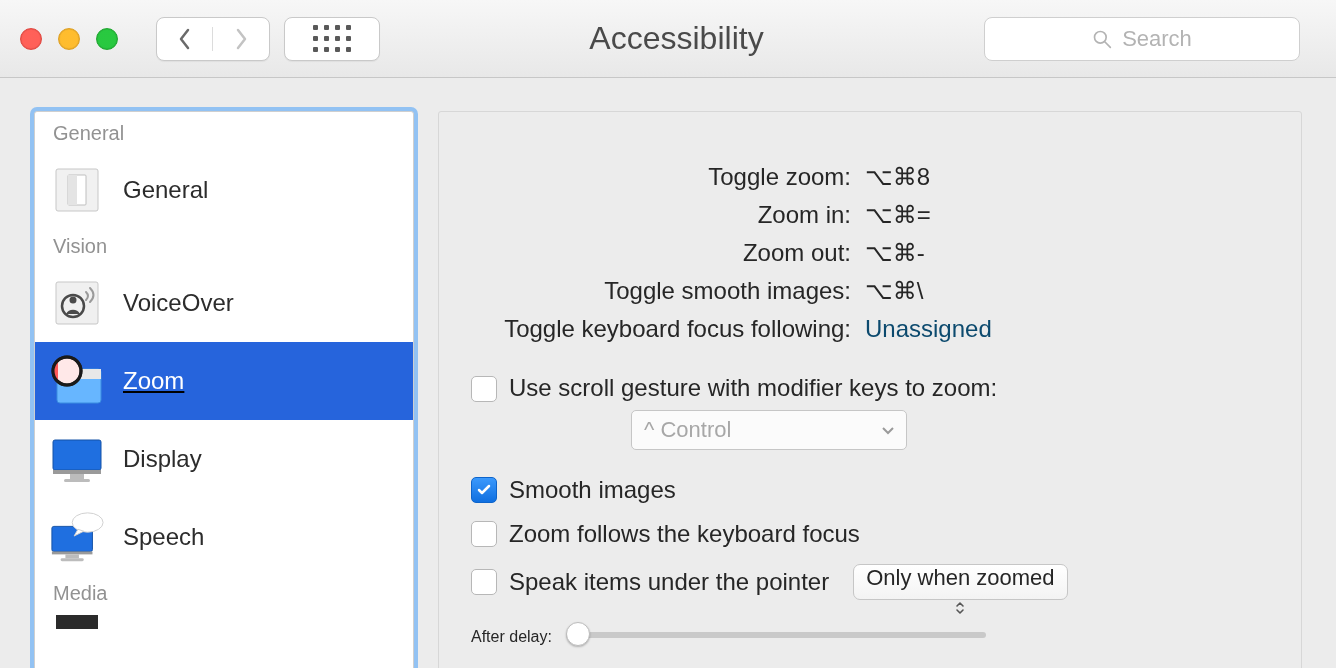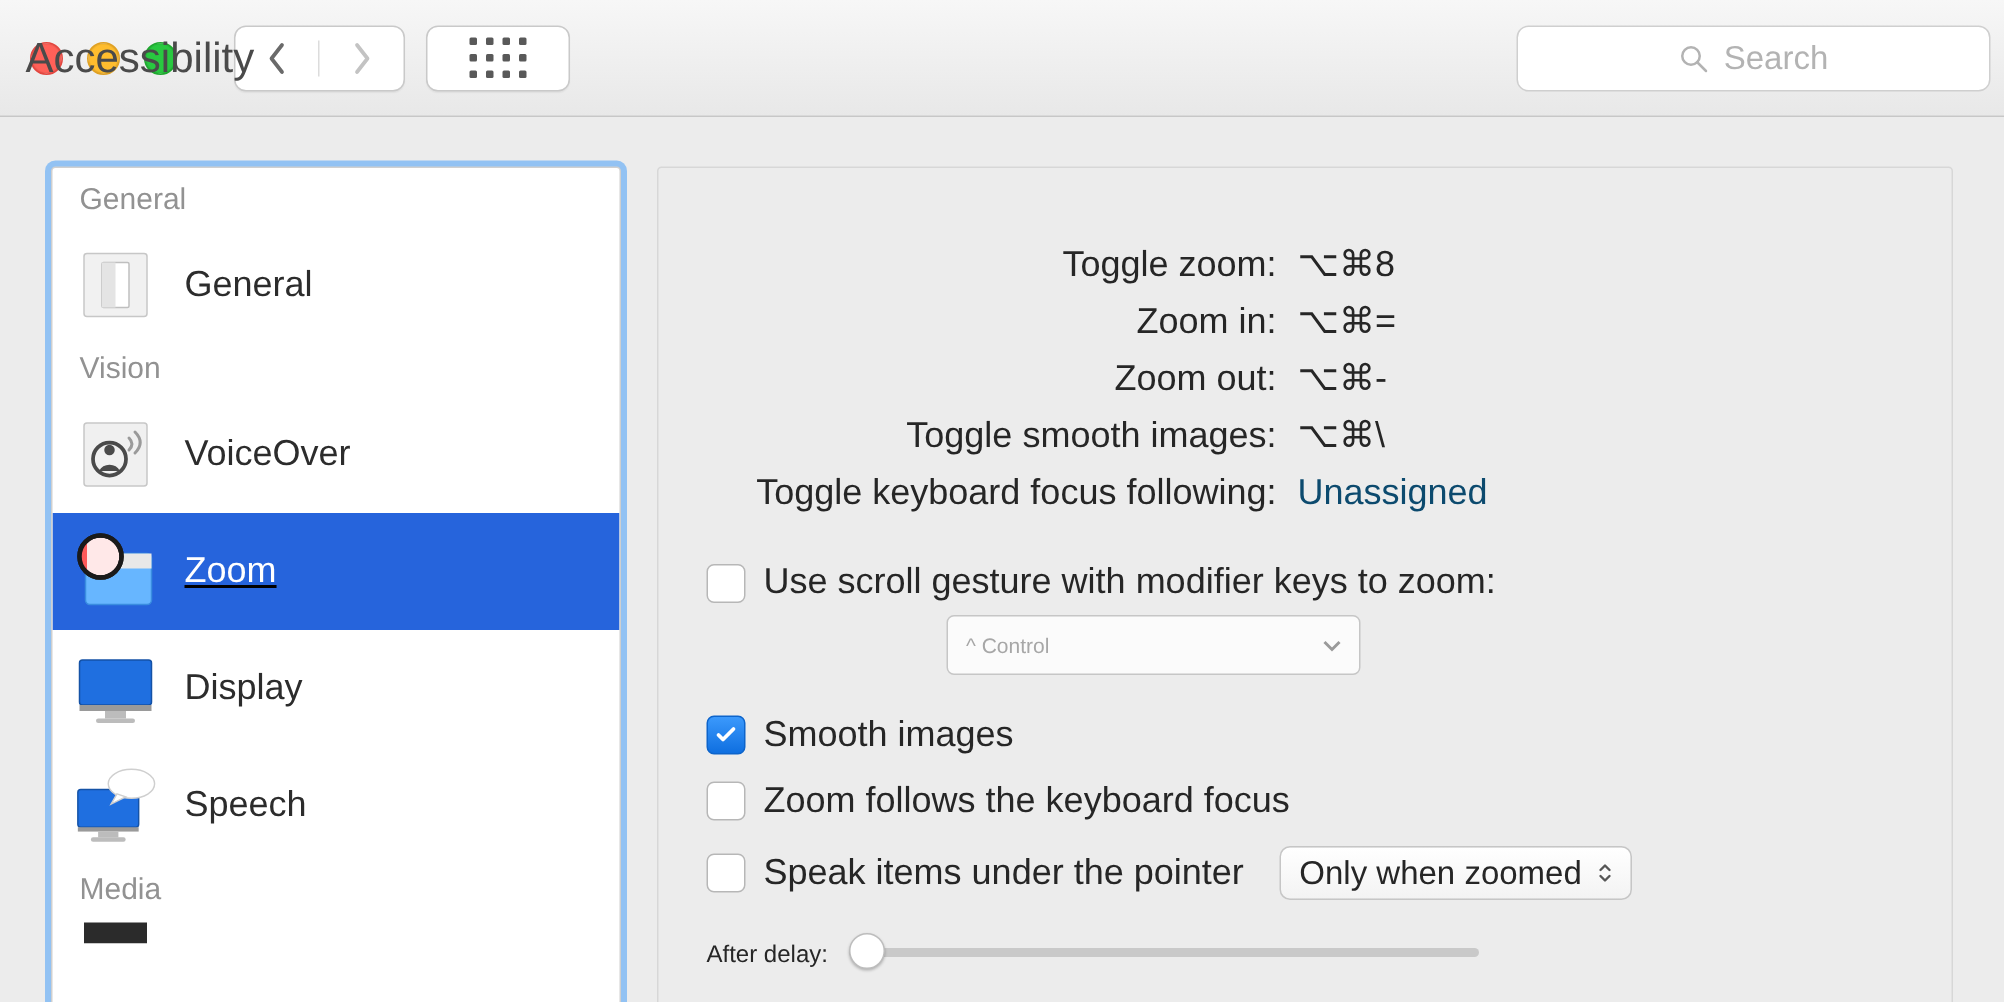--- a/index.html
+++ b/index.html
@@ -31,29 +31,29 @@
   }
   .segbtn .half { width:56px; display:flex; align-items:center; justify-content:center; color:#6f6f6f;}
   .segbtn .half:first-child { border-right:1px solid #dcdcdc; }
   .navgroup { margin-left:38px; }
 
   .appsbtn { margin-left:14px; width:96px; justify-content:center; }
 
   .winTitle {
     position:absolute;
     left:17px; right:0;
-    text-align:left;
-    font-size:28px;
+    text-align:center;
+    font-size:32px;
     color:#4a4a4a;
     pointer-events:none;
   }
 
   .searchfield {
     position:absolute;
-    right:9px;
+    right:36px;
     width:316px;
     height:44px;
     background:#fff;
     border:1px solid #cfcfcf;
     border-radius:8px;
     display:flex;
     align-items:center;
     justify-content:center;
     gap:10px;
     color:#b3b3b3;
@@ -146,39 +146,40 @@
   .modifierSelect {
     margin: 8px 0 0 160px;
     width:276px;
     height:40px;
     border:1px solid #c6c6c6;
     border-radius:5px;
     background:#fbfbfb;
     display:flex;
     align-items:center;
     padding:0 12px;
-    font-size:14px;
+    font-size:22px;
     color:#a7a7a7;
     justify-content:space-between;
   }
   .modifierSelect .chev { color:#9a9a9a; font-size:14px;}
 
   .lowerblock { margin-top:26px; display:flex; flex-direction:column; gap:16px;}
   .inlinepop {
     height:36px;
     border:1px solid #c6c6c6;
     border-radius:7px;
     background:linear-gradient(#ffffff,#f3f3f3);
     display:inline-flex;
     align-items:center;
     padding:0 12px;
     font-size:22px;
     color:#262626;
     gap:10px;
     margin-left:12px;
+    flex-direction:column;
   }
   .inlinepop .chevs { display:flex; flex-direction:column; line-height:8px; font-size:10px; color:#565656;}
 
   .afterDelay {
     margin-top:6px;
     display:flex;
     align-items:flex-end;
     gap:14px;
     font-size:16px;
     color:#262626;

